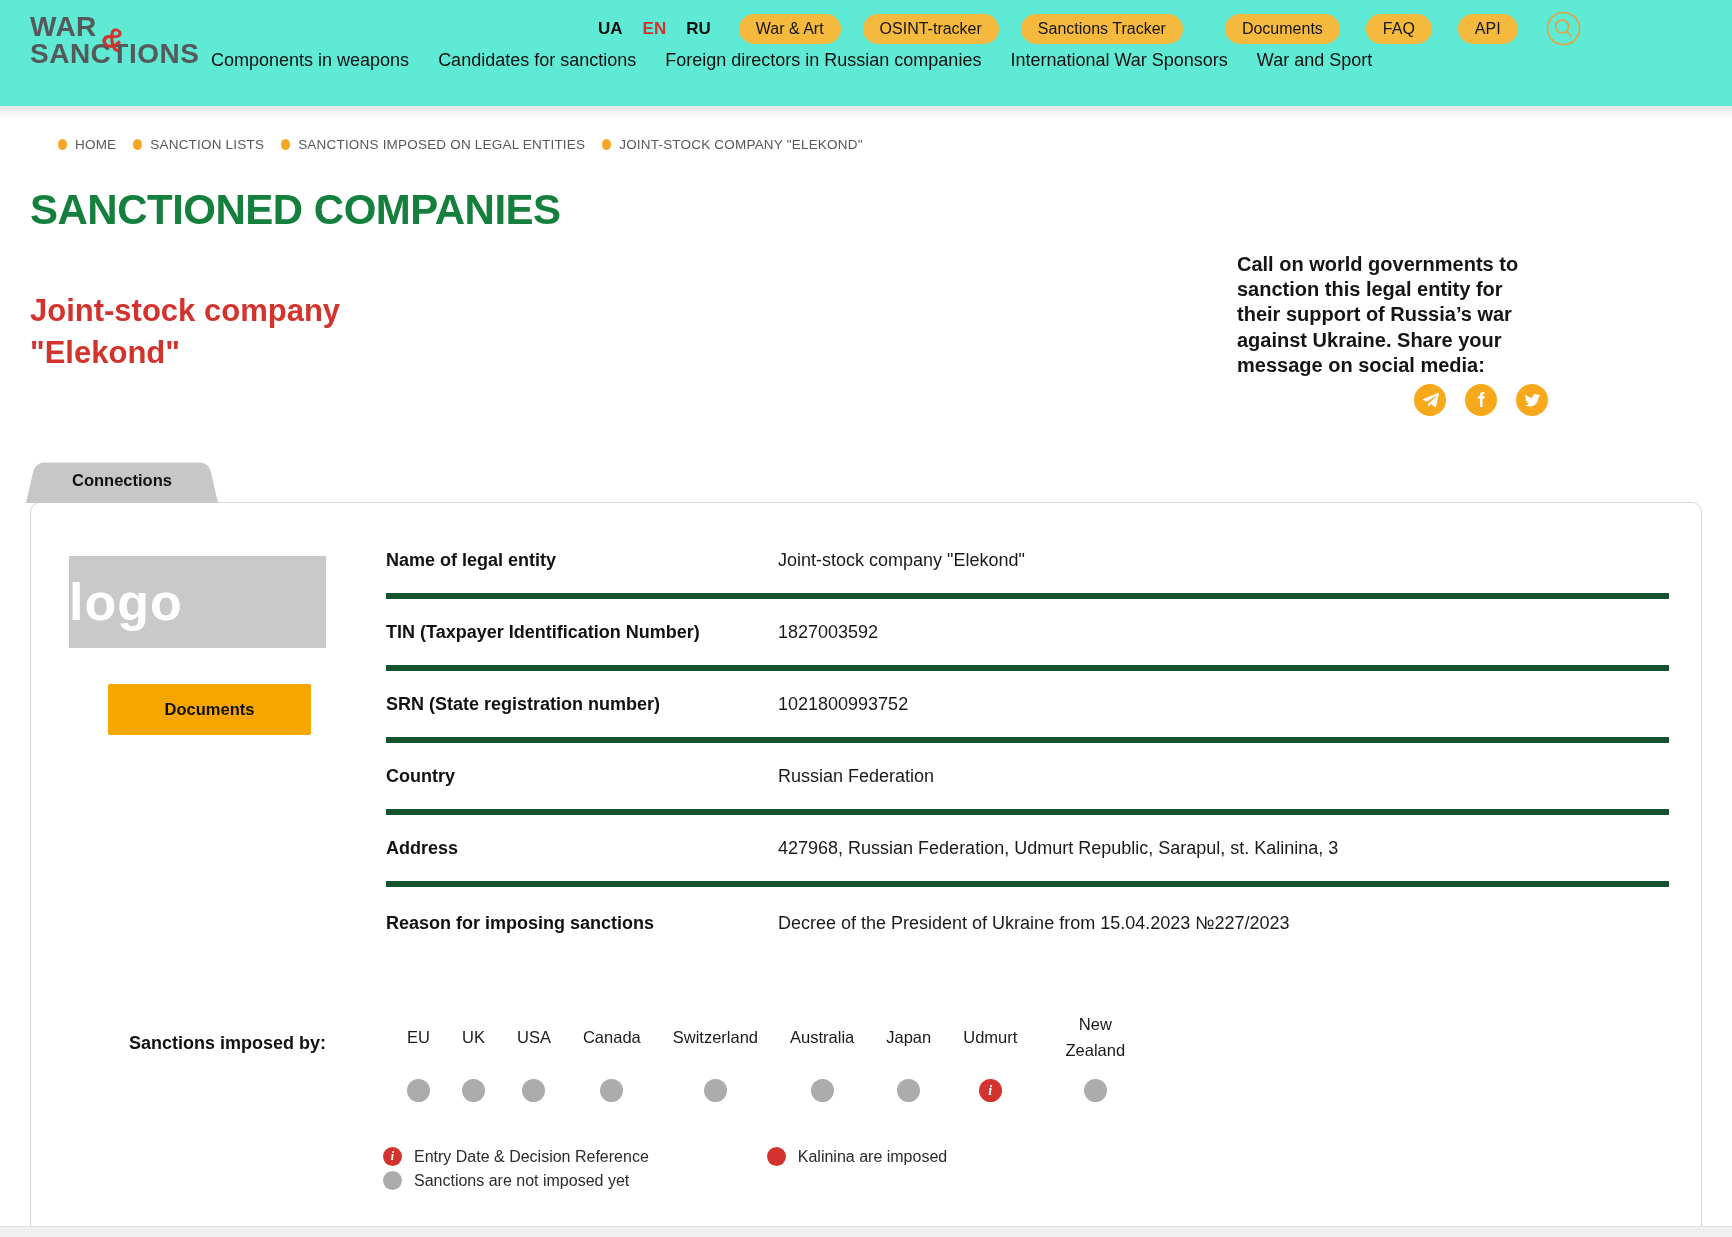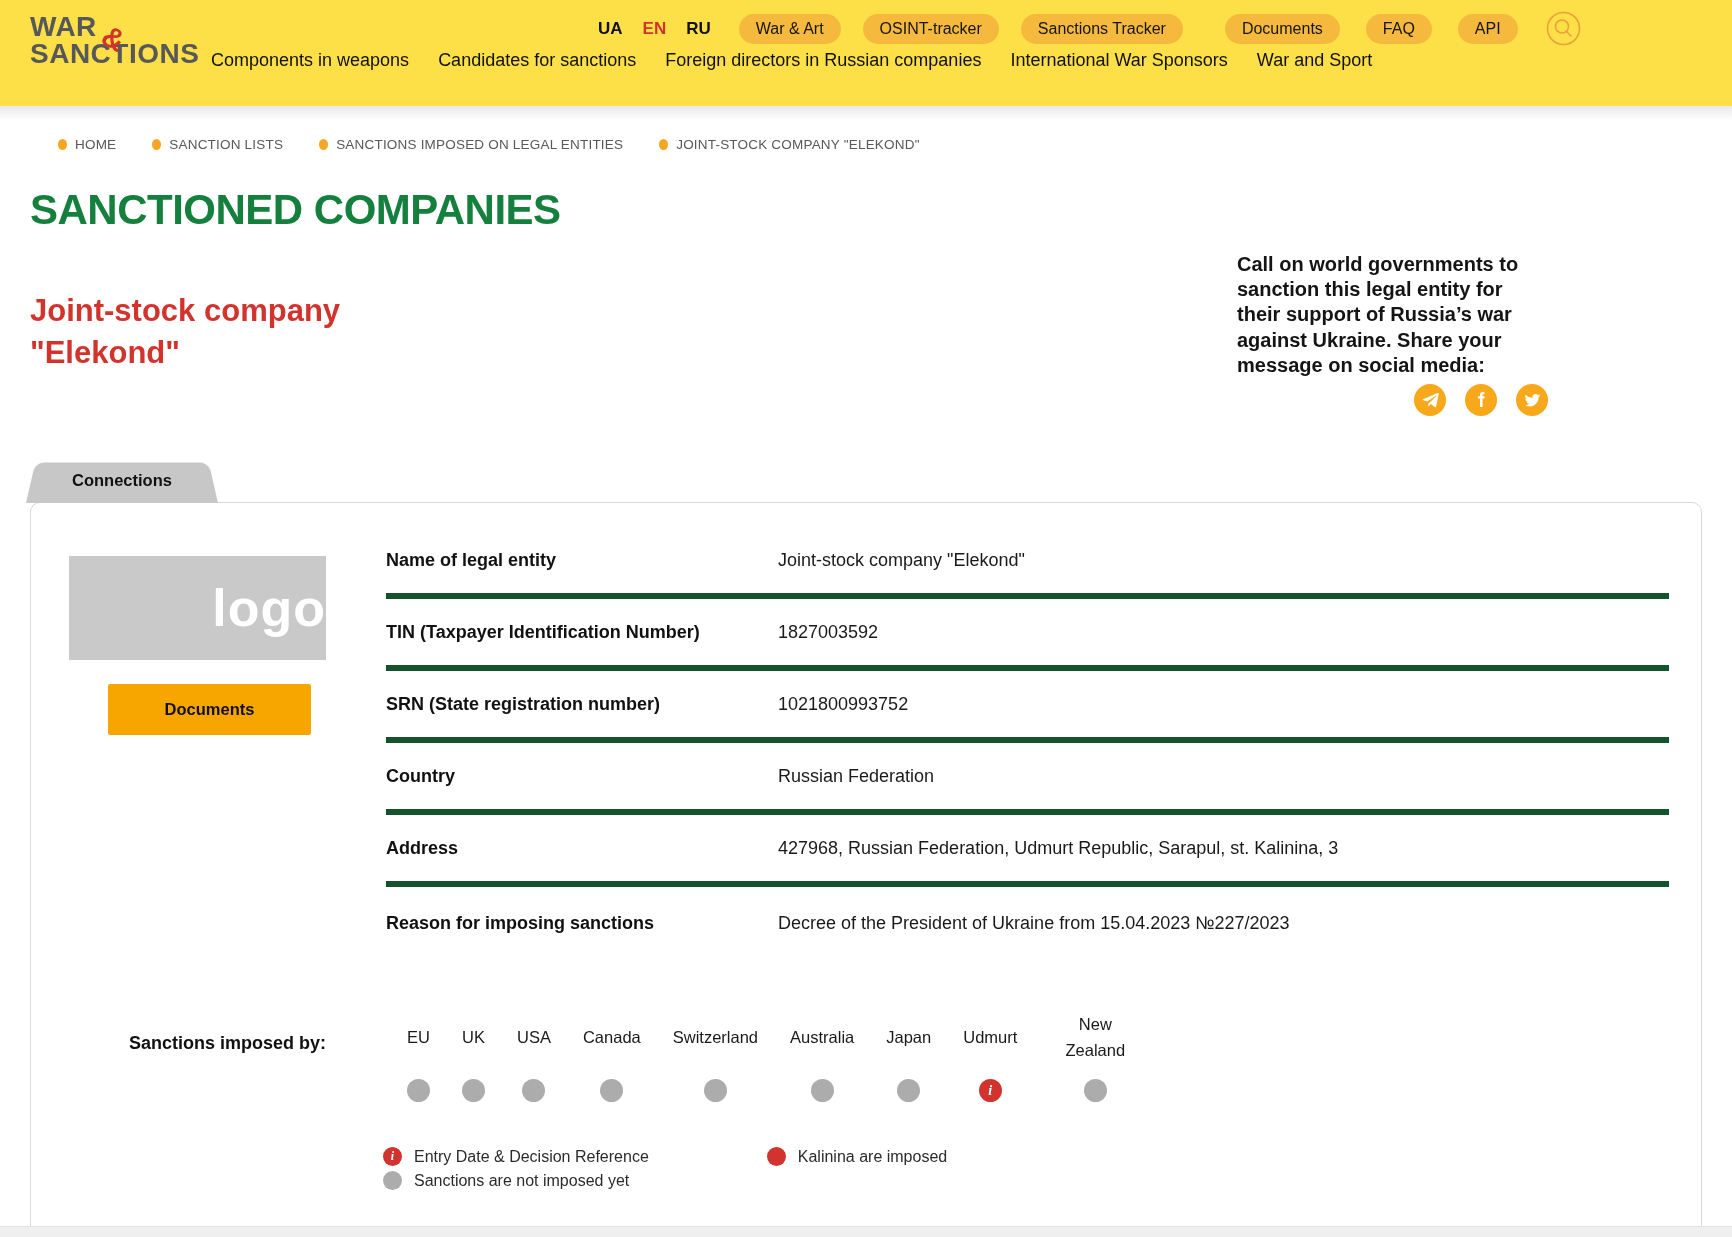--- a/index.html
+++ b/index.html
@@ -1,40 +1,40 @@
 <!DOCTYPE html>
 <html><head>
 <meta charset="utf-8">
 <style>
   * { margin:0; padding:0; box-sizing:border-box; }
   body { font-family:"Liberation Sans", sans-serif; background:#fff; }
   .page { position:relative; width:1732px; height:1237px; overflow:hidden; background:#fff; }
 
   
-  .header { position:absolute; top:0; left:0; width:100%; height:106px; background:#fde047; z-index:10; }
+  .header { position:absolute; top:0; left:0; width:100%; height:106px; background:#5eead4; z-index:10; }
   .header-shadow { position:absolute; top:106px; left:0; width:100%; height:14px;
                    background:linear-gradient(#00000018, #00000000); }
   .logo { position:absolute; left:30px; top:13px; width:190px; color:#57585A; font-weight:800;
           font-size:28px; line-height:27px; letter-spacing:0.5px; cursor:pointer; }
   .logo-amp { position:absolute; left:73px; top:12px; color:#D2332C; font-size:30px;
               display:inline-block; transform:rotate(28deg); z-index:2; }
   .top-row { position:absolute; left:598px; top:11px; display:flex; align-items:center; gap:14px; }
   .langs { display:flex; gap:20px; margin-right:14px; }
   .lang { font-weight:700; font-size:17px; color:#111; cursor:pointer; }
   .lang.active { color:#D2332C; }
   .pill { background:#F5B93E; border-radius:17px; padding:6px 17px; font-size:16px; color:#151515;
           white-space:nowrap; cursor:pointer; }
   .pill.gap1 { margin-left:8px; } .pill.gap2 { margin-left:28px; } .pill.gap3 { margin-left:12px; }
   .search-btn { width:35px; height:35px; margin-left:14px; border-radius:50%;
                 display:flex; align-items:center; justify-content:center; cursor:pointer; }
   .nav-row { position:absolute; left:211px; top:50px; display:flex; gap:29px;align-items:center; }
   .nav-link { font-size:18px; color:#111; white-space:nowrap; cursor:pointer; }
 
   
-  .breadcrumb { position:absolute; left:58px; top:137px; display:flex; gap:36px; align-items:center; }
+  .breadcrumb { position:absolute; left:58px; top:137px; display:flex; gap:17px; align-items:center; }
   .crumb { display:flex; align-items:center; gap:8px; cursor:pointer; }
   .crumb-dot { width:9px; height:11px; border-radius:50%; background:#F5A623; }
   .crumb-label { font-size:13.5px; color:#57585A; letter-spacing:0.2px; }
 
   
   .page-title { position:absolute; left:30px; top:186px; font-size:42px; font-weight:800;
                 color:#15803d; letter-spacing:-0.5px; }
   .company-title { position:absolute; left:30px; top:290px; width:430px; font-size:31px;
                    font-weight:700; color:#D2332C; line-height:1.35; }
 
@@ -56,22 +56,22 @@
   .tab.inactive::before { background:#C7C7C7; }
   .tab.active { z-index:3; }
   .tab.inactive { z-index:2; margin-left:-26px; }
   .tab-label { position:relative; z-index:2; font-size:16.5px; font-weight:700; }
   .tab.active .tab-label { color:#D2332C; }
   .tab.inactive .tab-label { color:#111; }
 
   
   .card { position:absolute; left:30px; top:502px; width:1672px; height:756px; background:#fff;
           border:1px solid #D8D8D8; border-radius:10px; z-index:4; }
-  .logo-box { position:absolute; left:38px; top:53px; width:257px; height:104px; background:#C9C9C9;
-              display:flex; align-items:center; justify-content:flex-end; }
+  .logo-box { position:absolute; left:38px; top:53px; width:257px; height:92px; background:#C9C9C9;
+              display:flex; align-items:center; justify-content:flex-start; }
   .logo-box span { color:#fff; font-size:52px; font-weight:700; letter-spacing:1px; }
   .documents-btn { position:absolute; left:77px; top:181px; width:203px; height:51px;
                    background:#F7A600; border:none; border-radius:2px; font-family:inherit;
                    font-size:16.5px; font-weight:600; color:#111; cursor:pointer; }
 
   .fields { position:absolute; left:355px; top:24px; right:32px; }
   .field-row { display:flex; align-items:center; min-height:72px; border-bottom:6px solid #14532d;
                padding:10px 0; }
   .field-row:last-child { border-bottom:none; }
   .field-label { width:392px; font-size:18px; font-weight:700; color:#111; line-height:1.25;

